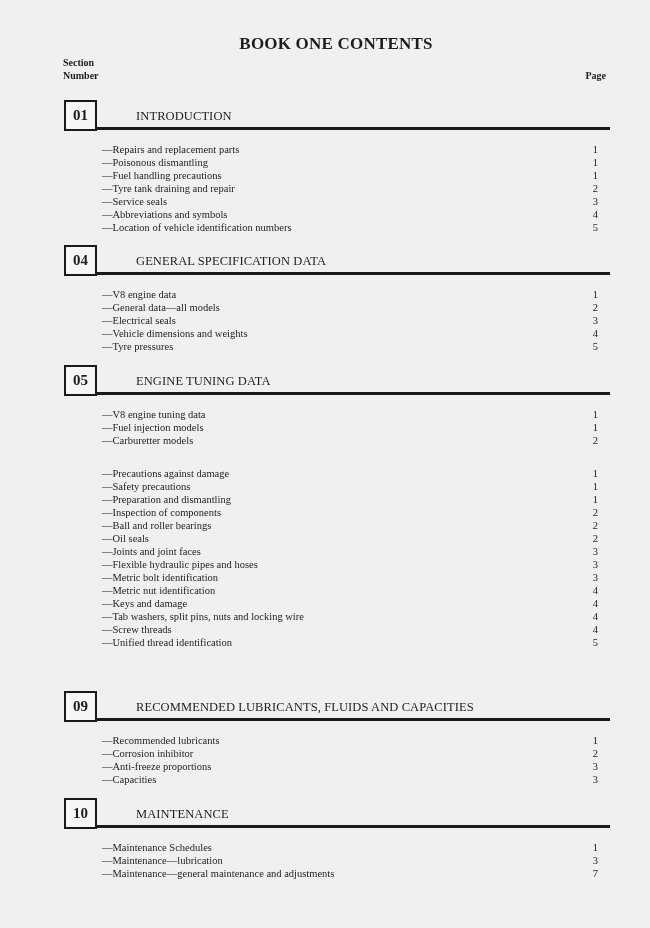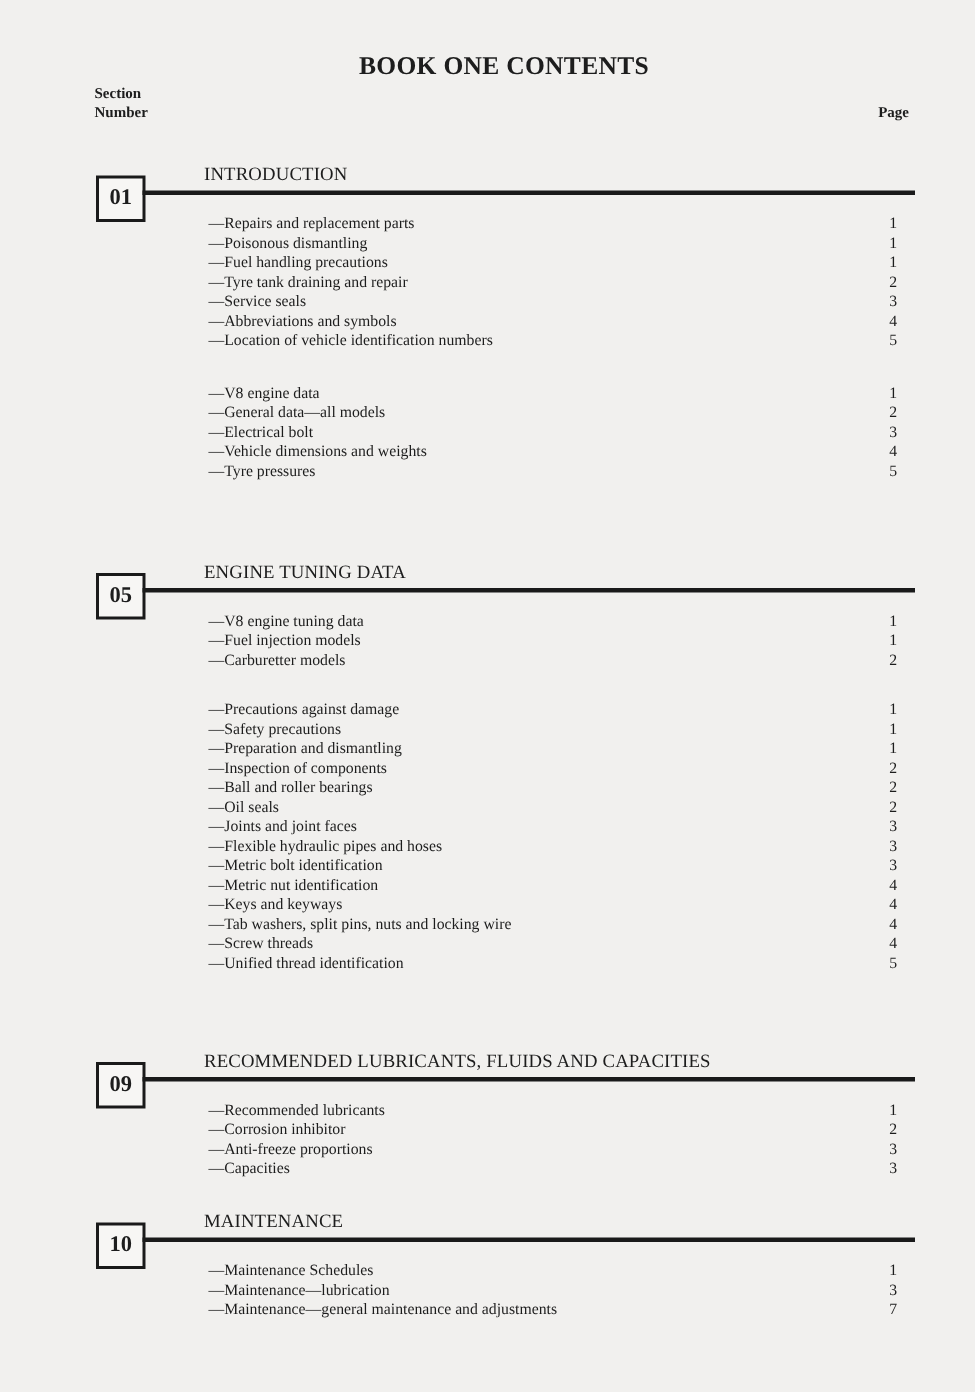--- a/index.html
+++ b/index.html
@@ -19,33 +19,33 @@
     position: absolute; font-size: 10px; font-weight: bold; line-height: 13px;
   }
   .col-section { left: 47px; top: 56px; width: 60px; }
   .col-page { right: 60px; top: 69px; }
 
   .section { position: absolute; left: 48px; width: 546px; }
   .sec-head { position: relative; height: 32px; }
   .sec-num {
     position: absolute; left: 0; top: 0; width: 29px; height: 27px;
     border: 2px solid #1a1a1a; background: #f7f6f4;
-    font-size: 15px; font-weight: bold; text-align: center; line-height: 27px; margin-top: 17px;
+    font-size: 15px; font-weight: bold; text-align: center; line-height: 27px;
   }
   .sec-title {
     position: absolute; left: 40px; top: 9px; font-size: 12.5px; letter-spacing: 0.1px; margin-left: 32px;
   }
   .sec-rule {
     position: absolute; left: 31px; right: 0; top: 27px; height: 3px; background: #1a1a1a;
   }
   .items { margin-top: 11px; }
   .item {
     position: relative; height: 13px; line-height: 13px; font-size: 10.5px;
   }
-  .item-label { position: absolute; left: 38px; white-space: nowrap; margin-left: 37px; }
+  .item-label { position: absolute; left: 38px; white-space: nowrap; }
   .item-page { position: absolute; right: 12px; text-align: right; }
 </style>
 </head>
 <body>
 
 <div class="page">
   <div class="title">BOOK ONE CONTENTS</div>
   <div class="col-label col-section" style="white-space:pre-line">Section
 Number</div>
   <div class="col-label col-page">Page</div>
@@ -82,31 +82,36 @@
             <span class="item-label">—Abbreviations and symbols</span>
             <span class="item-page">4</span>
           </div>
           <div class="item">
             <span class="item-label">—Location of vehicle identification numbers</span>
             <span class="item-page">5</span>
           </div>
         </div>
       </div>
       <div class="section" style="top: 245px;">
+        <div class="sec-head">
+          <div class="sec-num">04</div>
+          <div class="sec-title">GENERAL SPECIFICATION DATA</div>
+          <div class="sec-rule"></div>
+        </div>
         <div class="items">
           <div class="item">
             <span class="item-label">—V8 engine data</span>
             <span class="item-page">1</span>
           </div>
           <div class="item">
             <span class="item-label">—General data—all models</span>
             <span class="item-page">2</span>
           </div>
           <div class="item">
-            <span class="item-label">—Electrical bolt</span>
+            <span class="item-label">—Electrical seals</span>
             <span class="item-page">3</span>
           </div>
           <div class="item">
             <span class="item-label">—Vehicle dimensions and weights</span>
             <span class="item-page">4</span>
           </div>
           <div class="item">
             <span class="item-label">—Tyre pressures</span>
             <span class="item-page">5</span>
           </div>
@@ -169,21 +174,21 @@
           </div>
           <div class="item">
             <span class="item-label">—Metric bolt identification</span>
             <span class="item-page">3</span>
           </div>
           <div class="item">
             <span class="item-label">—Metric nut identification</span>
             <span class="item-page">4</span>
           </div>
           <div class="item">
-            <span class="item-label">—Keys and keyways</span>
+            <span class="item-label">—Keys and damage</span>
             <span class="item-page">4</span>
           </div>
           <div class="item">
             <span class="item-label">—Tab washers, split pins, nuts and locking wire</span>
             <span class="item-page">4</span>
           </div>
           <div class="item">
             <span class="item-label">—Screw threads</span>
             <span class="item-page">4</span>
           </div>

